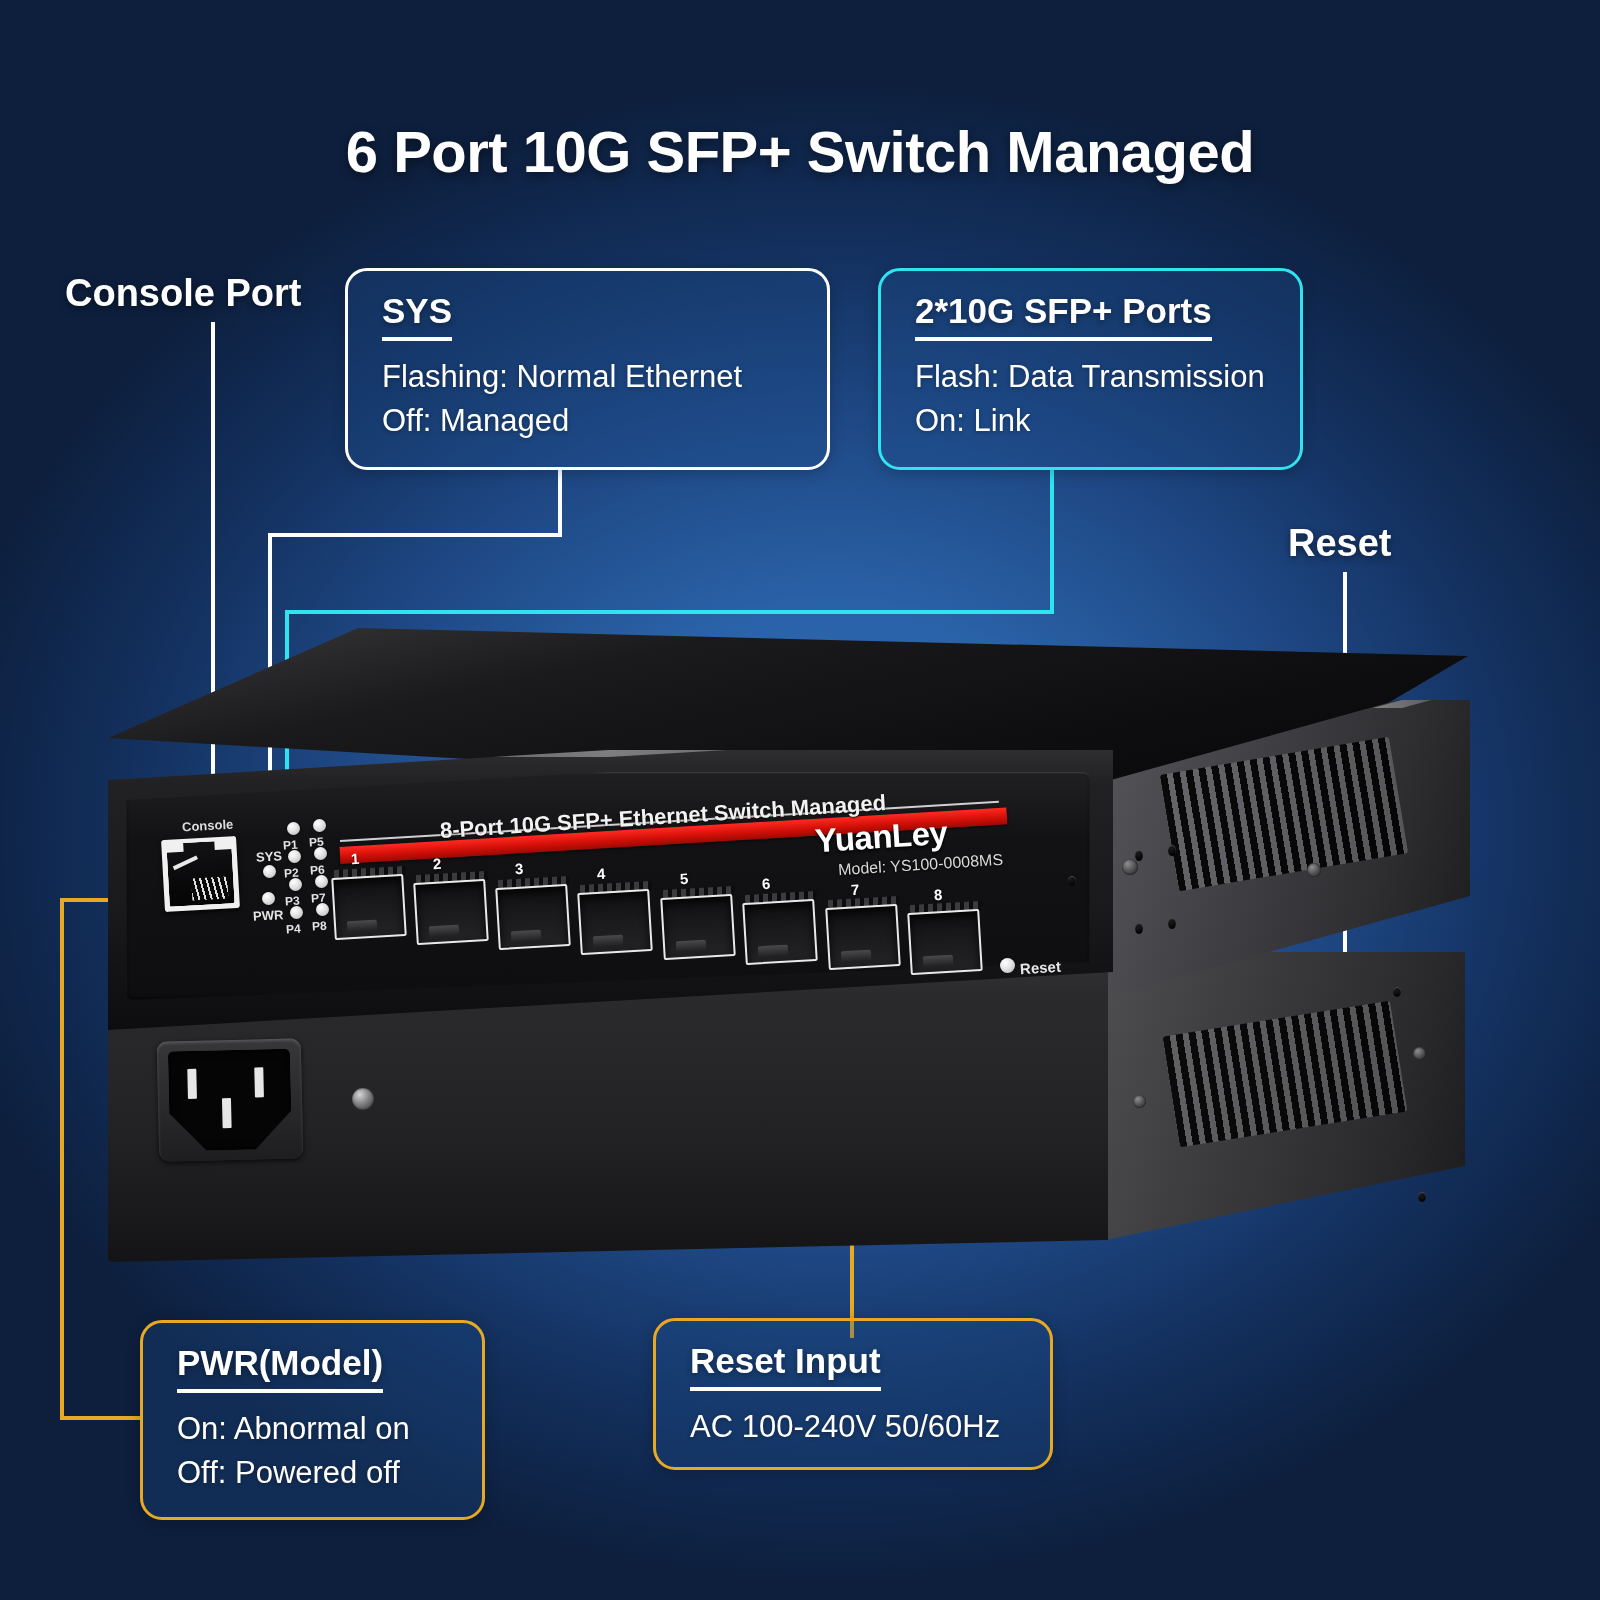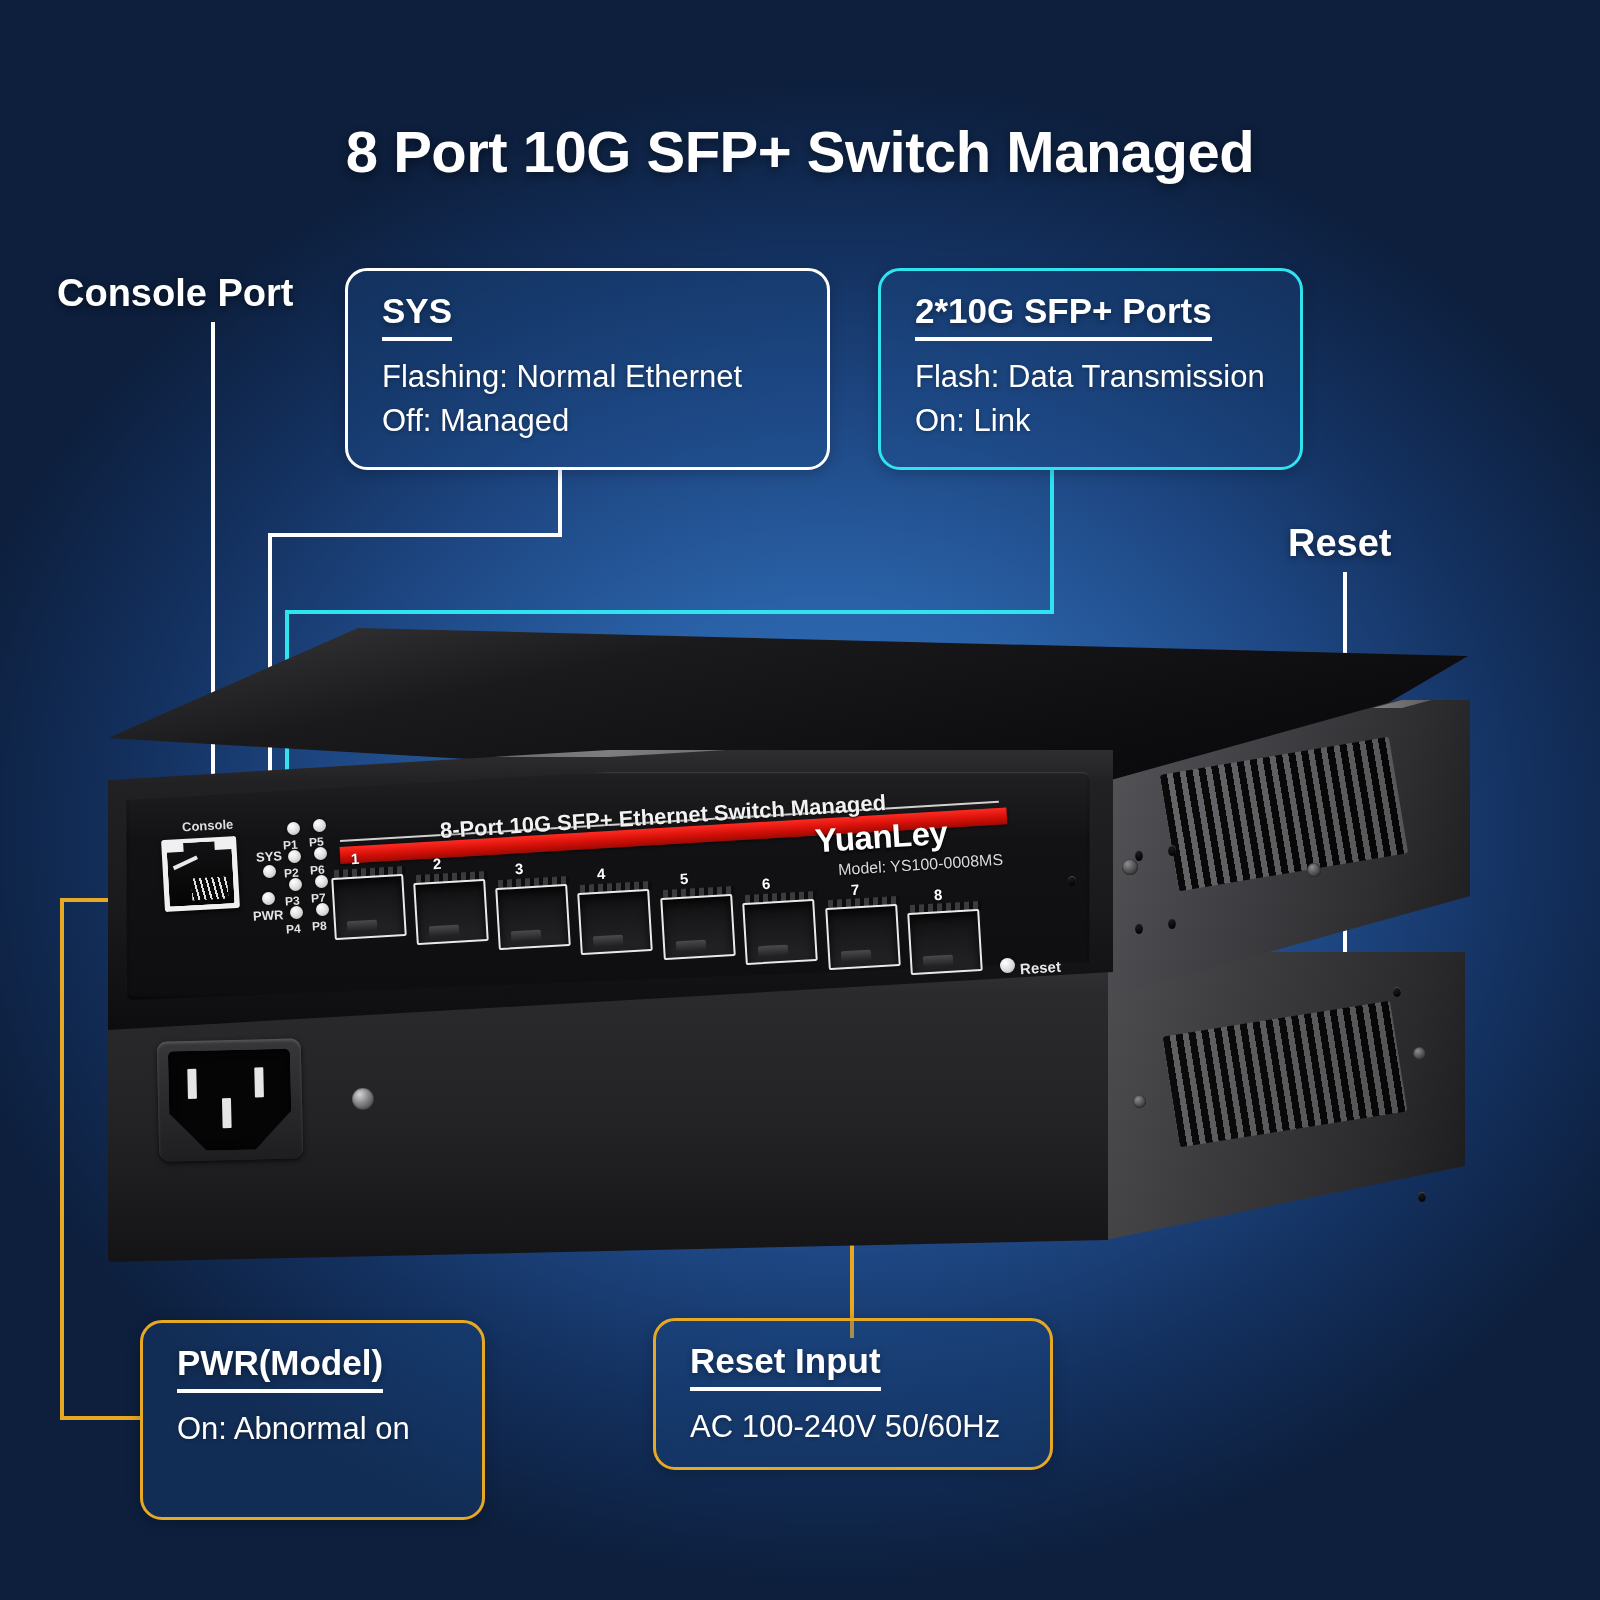--- a/index.html
+++ b/index.html
@@ -132,21 +132,21 @@
   .edge-hi {
     position:absolute;
     background:linear-gradient(90deg,rgba(255,255,255,.05),rgba(235,235,238,.85),rgba(255,255,255,.15));
   }
 </style>
 </head>
 <body>
 
 <div id="stage">
 
-  <div id="title">8 Port 10G SFP+ Switch Managed</div>
+  <div id="title">6 Port 10G SFP+ Switch Managed</div>
 
   <svg id="leaders" viewBox="0 0 1600 1600">
 
     <path d="M213,322 L213,862" stroke="#ffffff" stroke-width="4" fill="none"></path>
 
     <path d="M560,470 L560,535 L270,535 L270,838" stroke="#ffffff" stroke-width="4" fill="none"></path>
 
     <path d="M1052,470 L1052,612 L287,612 L287,822" stroke="#2fe3ef" stroke-width="4" fill="none"></path>
 
     <path d="M1345,572 L1345,968 L1068,968" stroke="#ffffff" stroke-width="4" fill="none"></path>
@@ -328,38 +328,39 @@
     <div class="silk" style="left:838px; top:256px; font-size:16px; color:#dadada; font-weight:normal;
                 transform:rotate(-3.6deg); text-shadow:0 1px 2px rgba(0,0,0,.8);">Model: YS100-0008MS</div>
 
     <div class="led" style="left:1000px; top:358px; width:15px; height:15px;"></div>
     <div class="silk" style="left:1020px; top:359px; font-size:15px; color:#e6e6e6; transform:rotate(-3.4deg);">Reset</div>
 
     <div class="screw" style="left:1122px; top:259px; width:16px; height:16px;"></div>
     <div class="hole" style="left:1068px; top:276px; width:8px; height:10px;"></div>
   </div>
 
-  <div class="plain-label" style="left:57px; top:272px;">Console Port</div>
+  <div class="plain-label" style="left:65px; top:272px;">Console Port</div>
   <div class="plain-label" style="left:1288px; top:522px;">Reset</div>
 
   <div class="callout" style="left:345px; top:268px; width:485px; height:202px;">
     <h3>SYS</h3>
     <p>Flashing: Normal Ethernet</p>
     <p>Off: Managed</p>
   </div>
 
   <div class="callout cyan" style="left:878px; top:268px; width:425px; height:202px;">
     <h3>2*10G SFP+ Ports</h3>
     <p>Flash: Data Transmission</p>
     <p>On: Link</p>
   </div>
 
   <div class="callout gold" style="left:140px; top:1320px; width:345px; height:200px;">
     <h3>PWR(Model)</h3>
     <p>On: Abnormal on</p>
+    <p>Off: Powered off</p>
   </div>
 
   <div class="callout gold" style="left:653px; top:1318px; width:400px; height:152px;">
     <h3>Reset Input</h3>
     <p>AC 100-240V 50/60Hz</p>
   </div>
 
 </div>
 
 </body></html>

